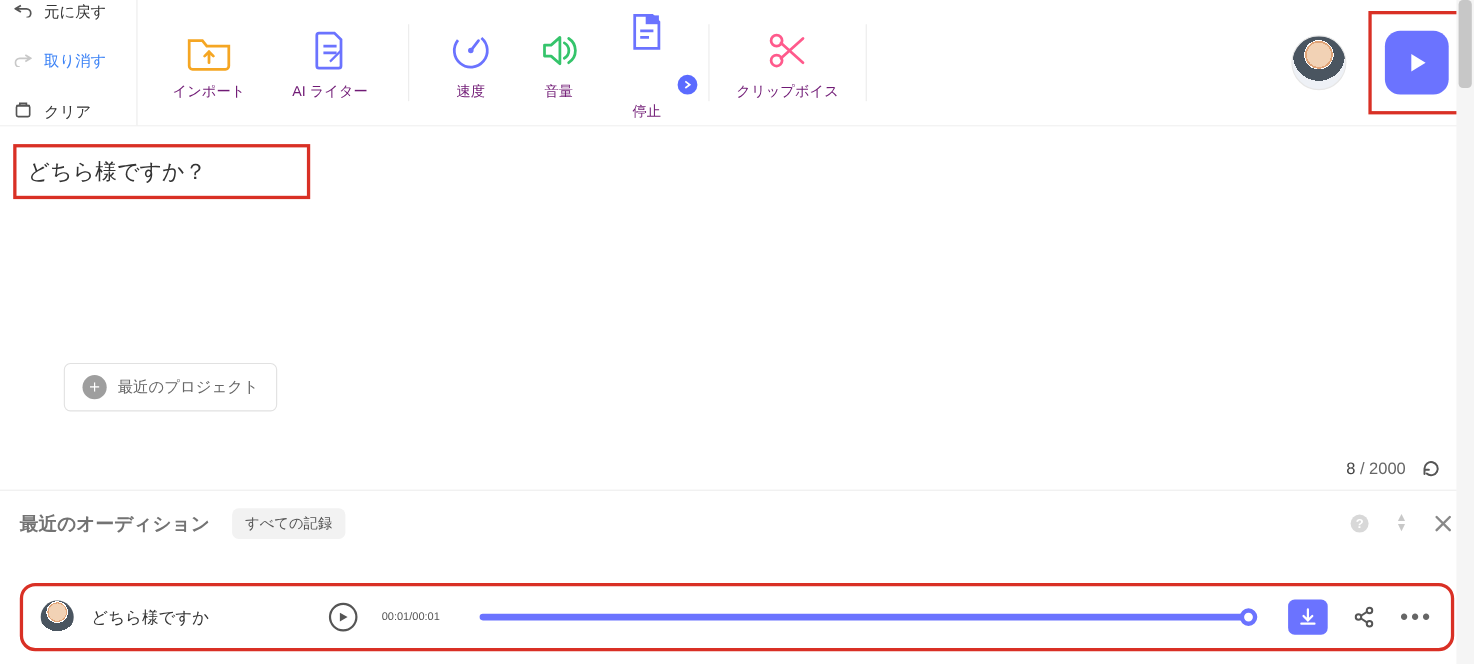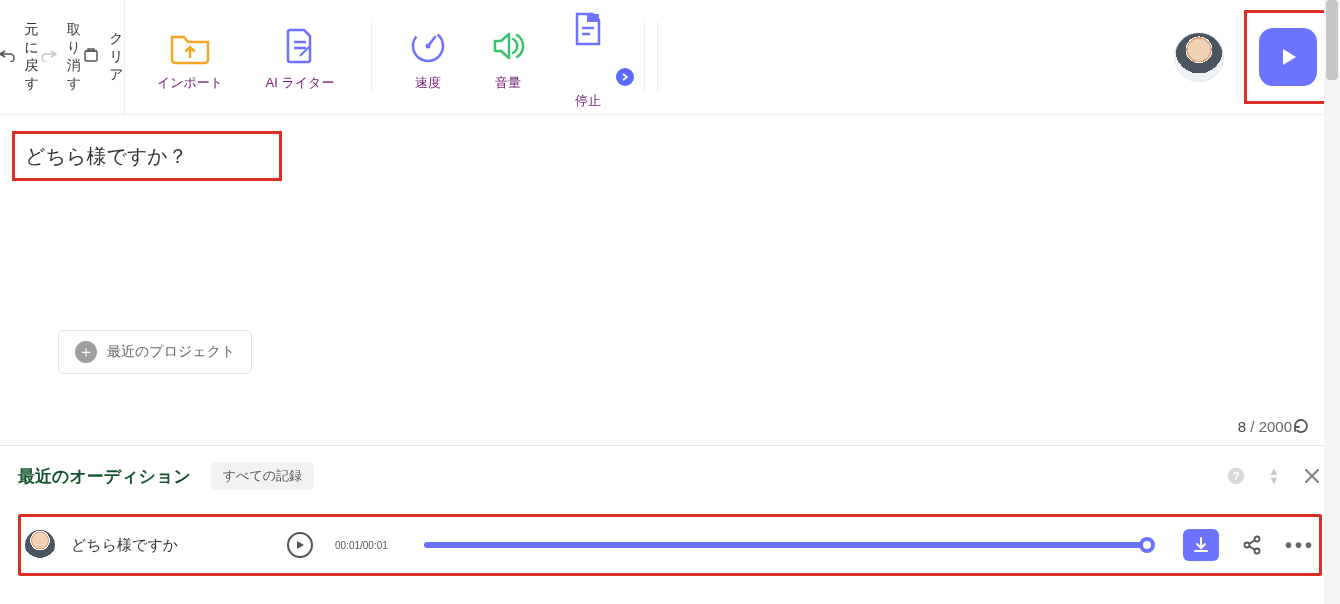--- a/index.html
+++ b/index.html
@@ -20,34 +20,34 @@
     align-items: stretch;
     height: 115px;
     border-bottom: 1px solid #ececec;
     padding: 0;
     background:#fff;
   }
   .left-actions {
     width: 125px;
     border-right: 1px solid #ececec;
     display: flex;
-    flex-direction: row;
+    flex-direction: column;
     justify-content: center;
     padding: 10px 12px;
-    gap: 0;
+    gap: 26px;
   }
   .left-action {
     display: flex;
     align-items: center;
     gap: 10px;
     font-size: 14px;
     color: #333;
     cursor: pointer;
   }
-  .left-action.disabled { color: #404040; cursor: default; }
+  .left-action.disabled { color: #3b82f6; cursor: default; }
   .left-action .la-ico { width: 18px; text-align: center; font-size: 16px; }
 
   .tool-group {
     display: flex;
     align-items: center;
     padding: 14px 10px 10px 10px;
   }
   .divider {
     width: 1px;
     height: 70px;
@@ -148,60 +148,61 @@
     color:#fff;
     display:flex; align-items:center; justify-content:center;
     font-size:16px; line-height:1;
   }
 
   .char-counter {
     position:absolute;
     right: 30px;
     bottom: 10px;
     display:flex; align-items:center;
+    gap: 14px;
     color:#666;
     font-size:15px;
   }
   .char-counter .cur { color:#444; }
   .refresh-ico { width:18px; height:18px; cursor:pointer; }
 
   
   .bottom-panel {
     border-top: 1px solid #e8e8e8;
     margin-top: 0;
     padding: 16px 18px 0 18px;
     background:#fff;
   }
   .bp-header {
     display:flex; align-items:center;
     gap: 20px;
   }
-  .bp-title { font-size:17px; font-weight:600; color:#14532d; }
+  .bp-title { font-size:17px; font-weight:600; color:#737373; }
   .bp-filter {
     background:#f2f2f2;
     padding: 5px 12px;
     border-radius: 6px;
     font-size:13px;
     color:#555;
     cursor:pointer;
   }
   .bp-header-right {
     margin-left:auto;
     display:flex; align-items:center;
     gap:18px;
     color:#bdbdbd;
   }
   .bp-hr-ico { width:20px; height:20px; display:flex; align-items:center; justify-content:center; cursor:pointer; }
   .updown { display:flex; flex-direction:column; line-height:9px; font-size:11px; color:#c8c8c8;}
 
   .audition-row {
-    margin-top: 24px;
+    margin-top: 40px;
     border: 3px solid #d93025;
-    border-radius: 2px;
-    padding: 12px 4px;
+    border-radius: 14px;
+    padding: 12px 16px;
     display:flex; align-items:center;
     gap: 16px;
   }
   .row-avatar {
     width:30px; height:30px; border-radius:50%;
     background: radial-gradient(circle at 50% 35%, #f2d2b5 0 32%, #e0a478 32% 36%, #ffffff 36% 40%, #4a5560 40% 70%, #ffffff 70% 100%);
   }
   .row-text { font-size:15px; color:#333; min-width: 200px; }
   .row-play {
     width:26px; height:26px; border:2px solid #555; border-radius:50%;
@@ -332,20 +333,32 @@
         <svg width="8" height="8" viewBox="0 0 8 8">
             <path d="M2 1 l4 3 l-4 3" fill="none" stroke="#fff" stroke-width="1.6"></path>
           </svg>
       </span>
       <span class="tool-label">停止</span>
     </div>
   </div>
 
   <div class="divider"></div>
 
+  <div class="tool-group">
+    <div class="tool-btn wide">
+      <span class="ti">
+        <svg width="40" height="38" viewBox="0 0 40 38">
+            <circle cx="10" cy="10" r="5" fill="none" stroke="#ff5a8c" stroke-width="2.5"></circle>
+            <circle cx="10" cy="28" r="5" fill="none" stroke="#ff5a8c" stroke-width="2.5"></circle>
+            <path d="M14 12 L34 30 M14 26 L34 8" stroke="#ff5a8c" stroke-width="2.5" stroke-linecap="round"></path>
+          </svg>
+      </span>
+      <span class="tool-label">クリップボイス</span>
+    </div>
+  </div>
 
   <div class="divider"></div>
 
 
   <div class="spacer"></div>
 
   <div class="avatar-slot">
     <div class="avatar"></div>
   </div>
 

